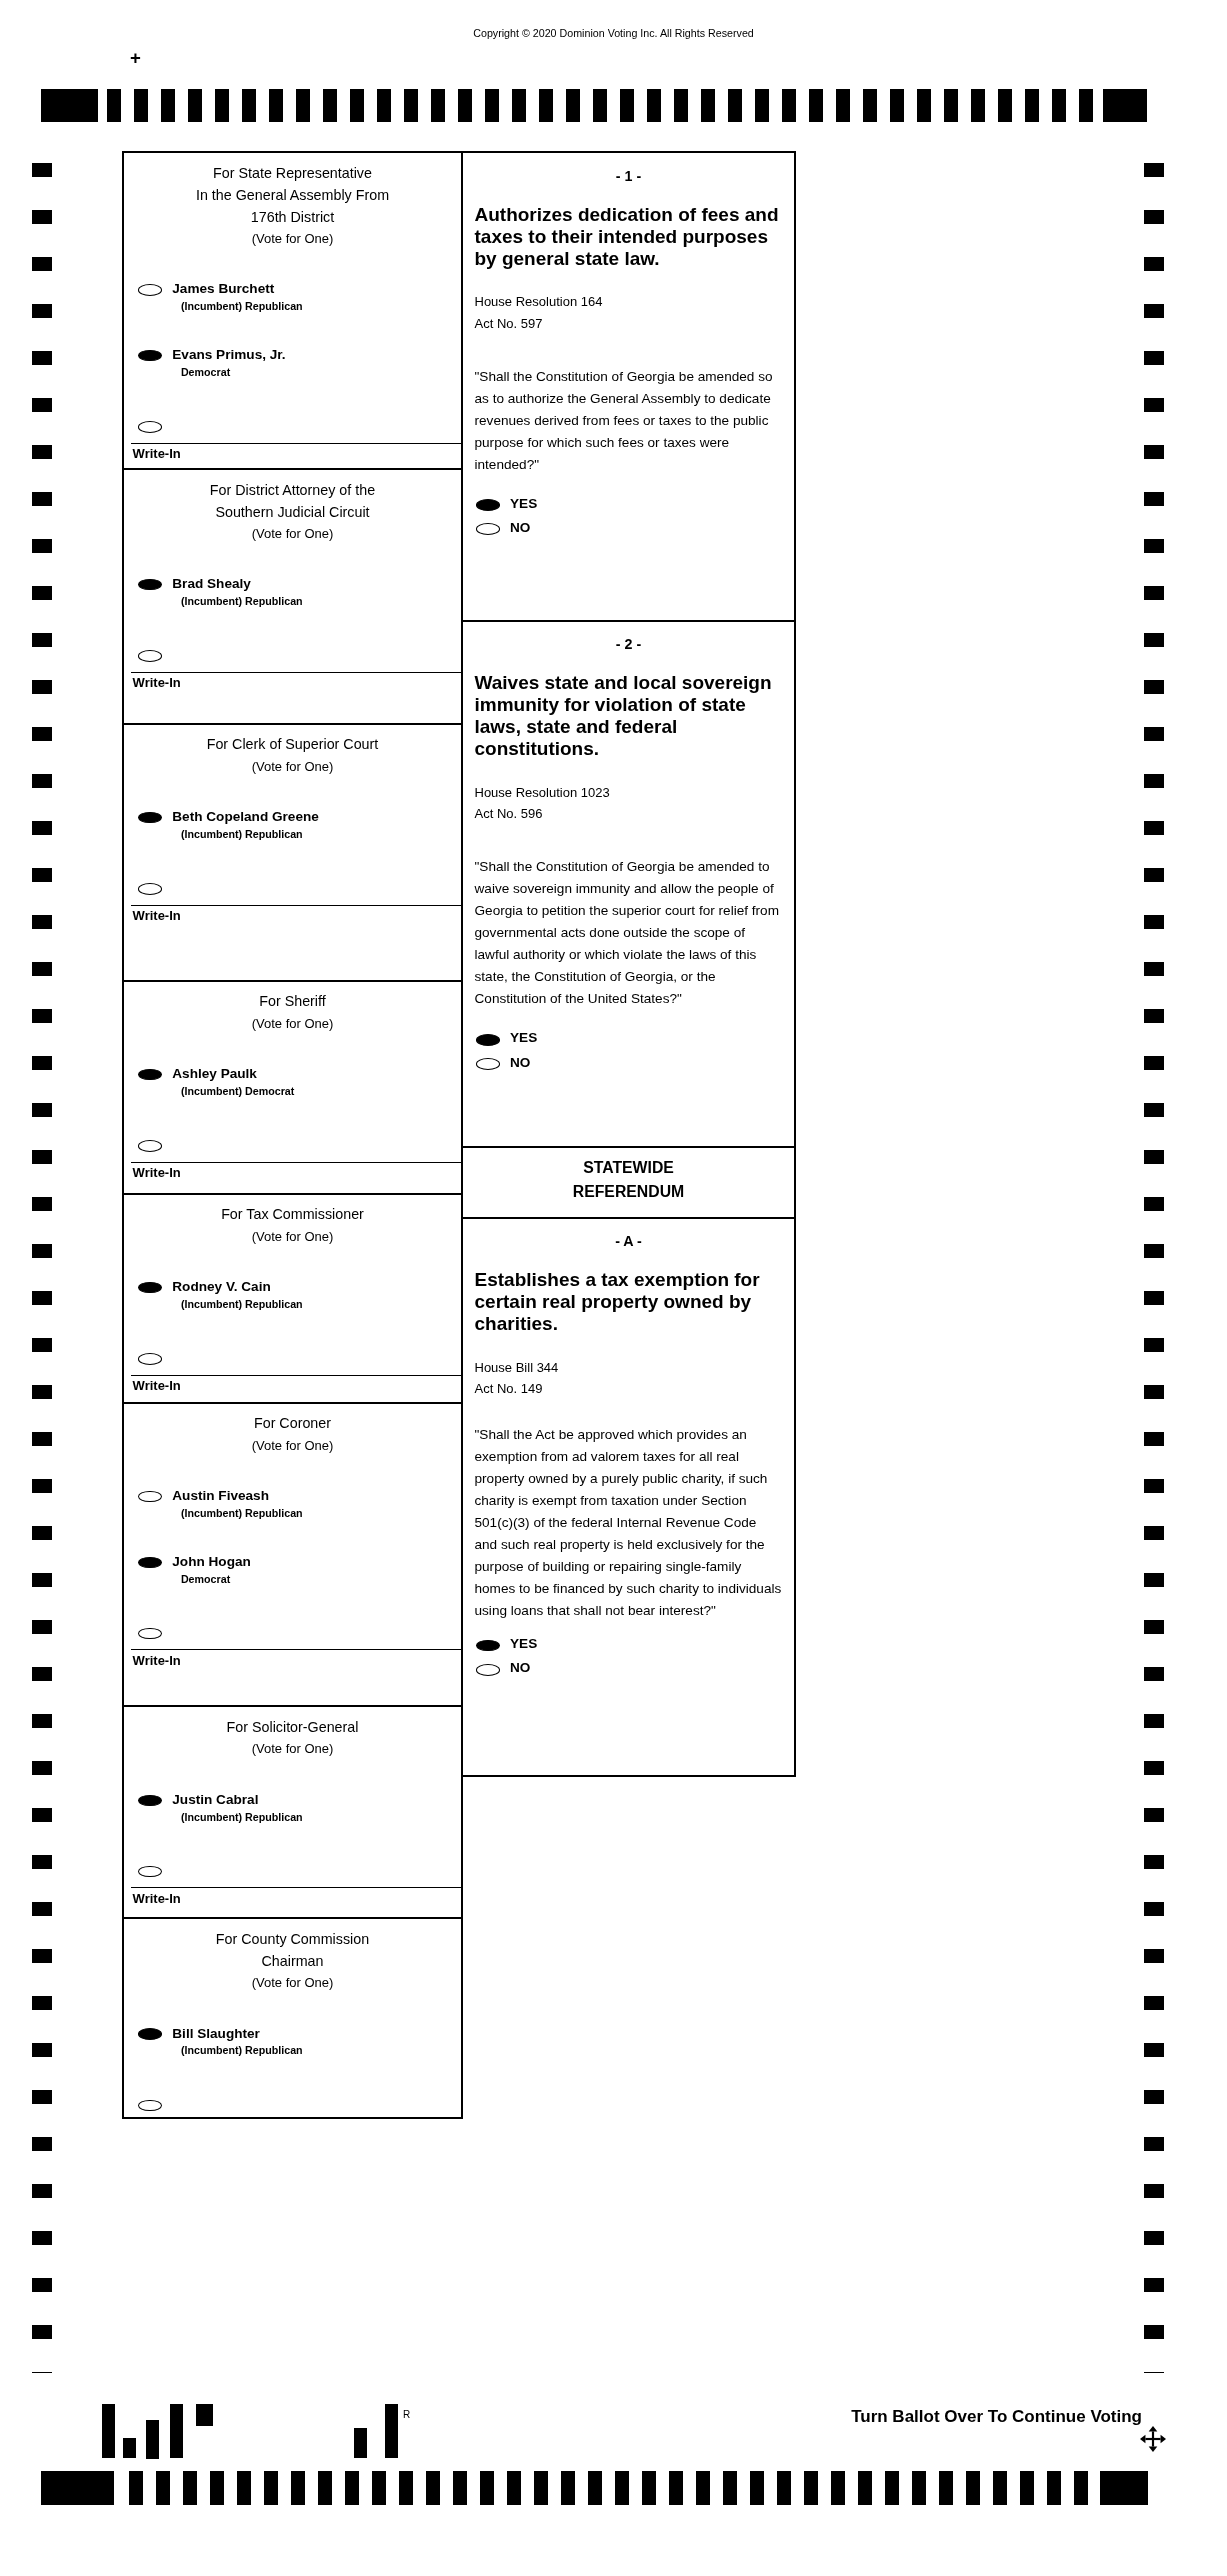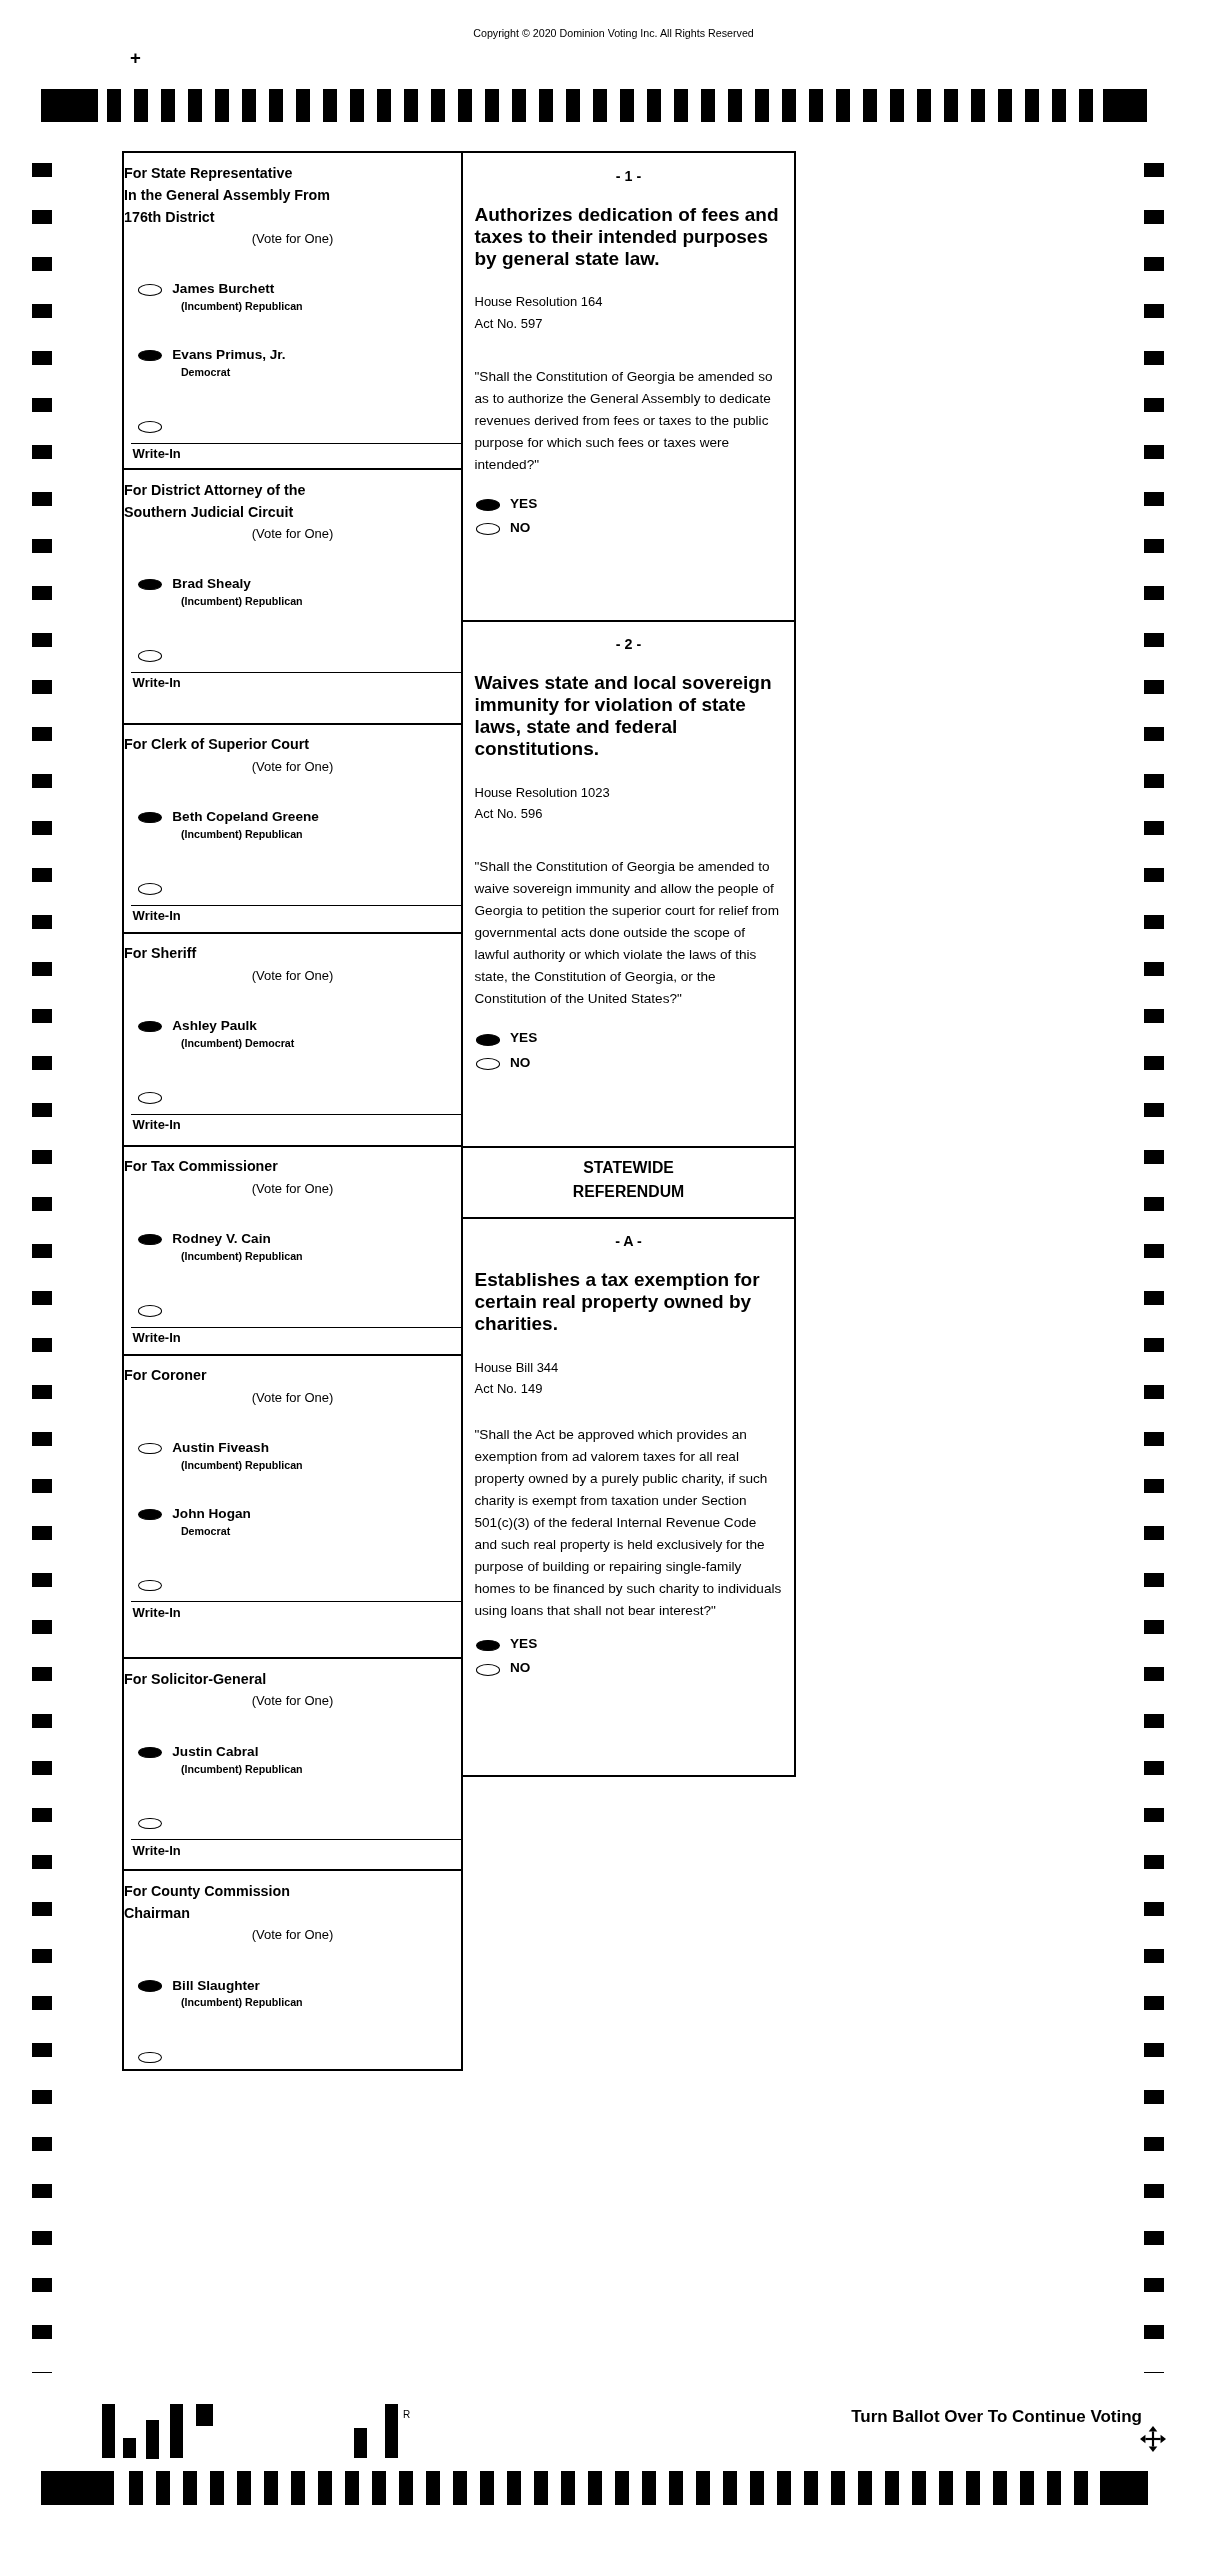--- a/index.html
+++ b/index.html
@@ -35,21 +35,21 @@
   .id-letter { top: 2409px; left: 403px; font-size: 10px; }
 
   
   .col { position: absolute; top: 151px; }
   .col-left  { left: 122px; width: 341px; }
   .col-right { left: 461px; width: 335px; }
   .col > section { border: 2.1px solid #000; background: #fff; overflow: hidden; }
   .col > section + section { margin-top: -2.1px; }
 
   
-  .ctitle { padding-top: 8.6px; font-size: 14.3px; font-weight: bold;
+  .ctitle { padding-top: 8.6px; text-align: center; font-size: 14.3px; font-weight: normal;
             line-height: 22px; white-space: pre-line; }
   .cinstr { margin-top: 1.4px; text-align: center; font-size: 13px; line-height: 20px; }
   .cand   { display: flex; align-items: flex-start; margin: 31.5px 8.6px 0 14.3px; }
   .oval   { flex: none; width: 24px; height: 11.5px; border: 1.4px solid #000;
             border-radius: 50%; background: #fff; margin-top: 3.6px; }
   .oval.filled { background: #000; }
   .ctext  { margin-left: 10px; display: flex; flex-direction: column; }
   .cname  { font-size: 13.6px; font-weight: bold; line-height: 18.6px; }
   .cdetail{ font-size: 10.7px; font-weight: bold; line-height: 15.8px; margin-left: 8.6px; }
   .woval-row { margin-top: 37px; }
@@ -122,21 +122,21 @@
         <span class="cdetail">(Incumbent) Republican</span>
       </span>
     </div>
     <div class="cand woval-row">
       <span class="oval"></span>
     </div>
     <div class="wline"></div>
     <div class="wlabel">Write-In</div>
   </section>
 
-  <section style="height:211px">
+  <section style="height:259px">
     <h3 class="ctitle">For Clerk of Superior Court</h3>
     <div class="cinstr">(Vote for One)</div>
     <div class="cand">
       <span class="oval filled"></span>
       <span class="ctext">
         <span class="cname">Beth Copeland Greene</span>
         <span class="cdetail">(Incumbent) Republican</span>
       </span>
     </div>
     <div class="cand woval-row">

